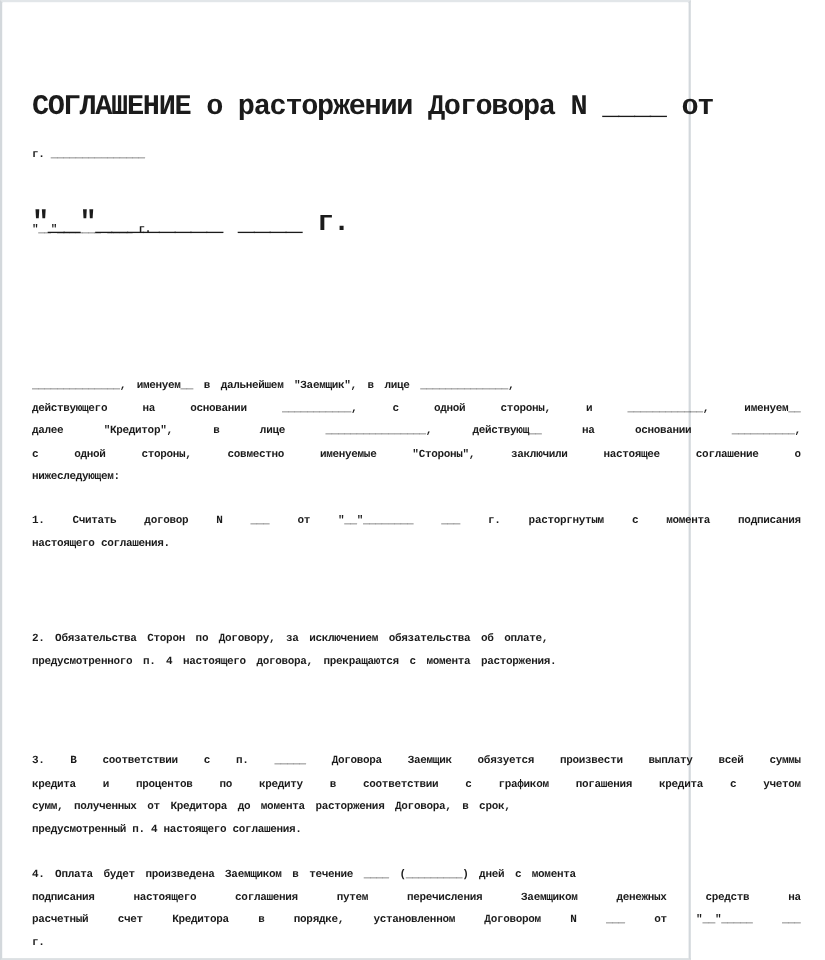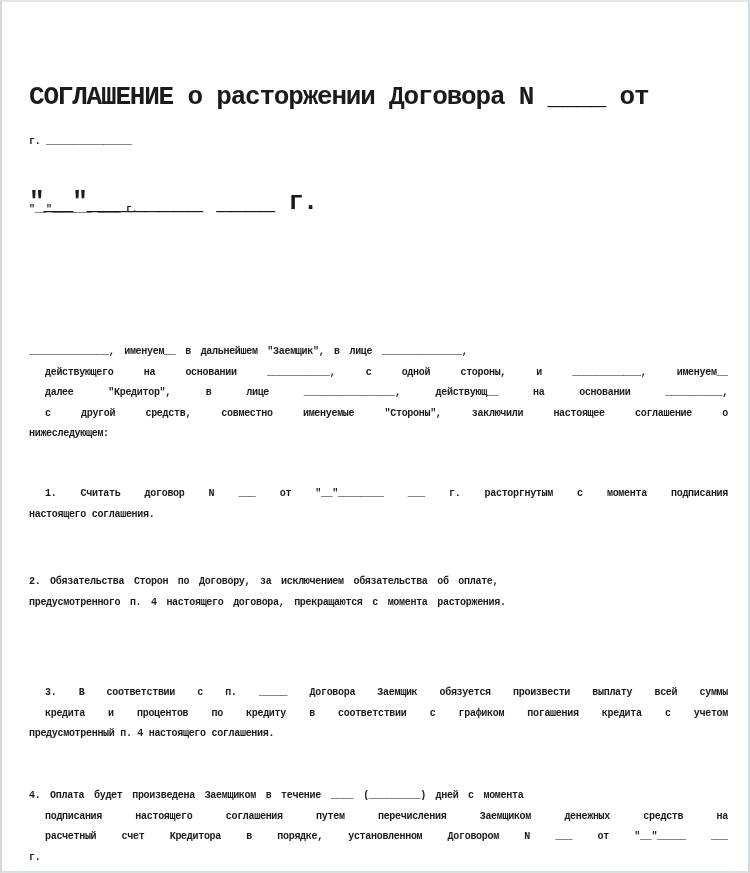--- a/index.html
+++ b/index.html
@@ -7,21 +7,21 @@
     padding: 0;
     background: #ffffff;
   }
   body {
     width: 750px;
     height: 873px;
     overflow: hidden;
   }
   .page {
     position: relative;
-    width: 750px;
+    width: 628px;
     height: 873px;
     box-sizing: border-box;
     background: #ffffff;
     border: 2px solid #d3d8dc;
     border-top-color: #e2e6e9;
     border-bottom-color: #dce0e3;
     font-family: "Liberation Mono", "DejaVu Sans Mono", monospace;
     font-weight: bold;
     color: #1b1b1b;
   }
@@ -33,37 +33,36 @@
   .title {
     top: 8px;
     font-size: 26px;
     letter-spacing: -1.2px;
     line-height: 35px;
     white-space: pre;
   }
   .city  { top: 130px; }
   .date  { top: 198px; }
   .preamble { top: 340px; }
-  .clause-1 { top: 482px; }
+  .clause-1 { top: 462px; }
   .clause-2 { top: 570px; }
   .clause-3 { top: 681px; }
   .clause-4 { top: 784px; }
   .ln {
     font-size: 10px;
     letter-spacing: -0.3px;
     line-height: 20.6px;
     white-space: pre;
   }
   .ln.j {
     white-space: normal;
     text-align: justify;
     text-align-last: justify;
     overflow: hidden;
     height: 20.6px;
-    margin-left: 16px;
   }
   .ln.w {
     white-space: normal;
     word-spacing: 4px;
     overflow: hidden;
     height: 20.6px;
   }
 </style>
 </head>
 <body>
@@ -80,37 +79,38 @@
   </div>
 
   <div class="block date">
     <div class="ln">"__"_______ ____ г.</div>
   </div>
 
   <div class="block preamble">
     <div class="ln w">______________, именуем__ в дальнейшем "Заемщик", в лице ______________,</div>
     <div class="ln j">действующего на основании ___________, с одной стороны, и ____________, именуем__</div>
     <div class="ln j">далее "Кредитор", в лице ________________, действующ__ на основании __________,</div>
-    <div class="ln j">с другой средств, совместно именуемые "Стороны", заключили настоящее соглашение о</div>
+    <div class="ln j">с одной стороны, совместно именуемые "Стороны", заключили настоящее соглашение о</div>
     <div class="ln">нижеследующем:</div>
   </div>
 
   <div class="block clause-1">
     <div class="ln j">1. Считать договор N ___ от "__"________ ___ г. расторгнутым с момента подписания</div>
     <div class="ln">настоящего соглашения.</div>
   </div>
 
   <div class="block clause-2">
     <div class="ln w">2. Обязательства Сторон по Договору, за исключением обязательства об оплате,</div>
     <div class="ln w">предусмотренного п. 4 настоящего договора, прекращаются с момента расторжения.</div>
   </div>
 
   <div class="block clause-3">
     <div class="ln j">3. В соответствии с п. _____ Договора Заемщик обязуется произвести выплату всей суммы</div>
     <div class="ln j">кредита и процентов по кредиту в соответствии с графиком погашения кредита с учетом</div>
+    <div class="ln w">сумм, полученных от Кредитора до момента расторжения Договора, в срок,</div>
     <div class="ln">предусмотренный п. 4 настоящего соглашения.</div>
   </div>
 
   <div class="block clause-4">
     <div class="ln w">4. Оплата будет произведена Заемщиком в течение ____ (_________) дней с момента</div>
     <div class="ln j">подписания настоящего соглашения путем перечисления Заемщиком денежных средств на</div>
     <div class="ln j">расчетный счет Кредитора в порядке, установленном Договором N ___ от "__"_____ ___</div>
     <div class="ln">г.</div>
   </div>
 

